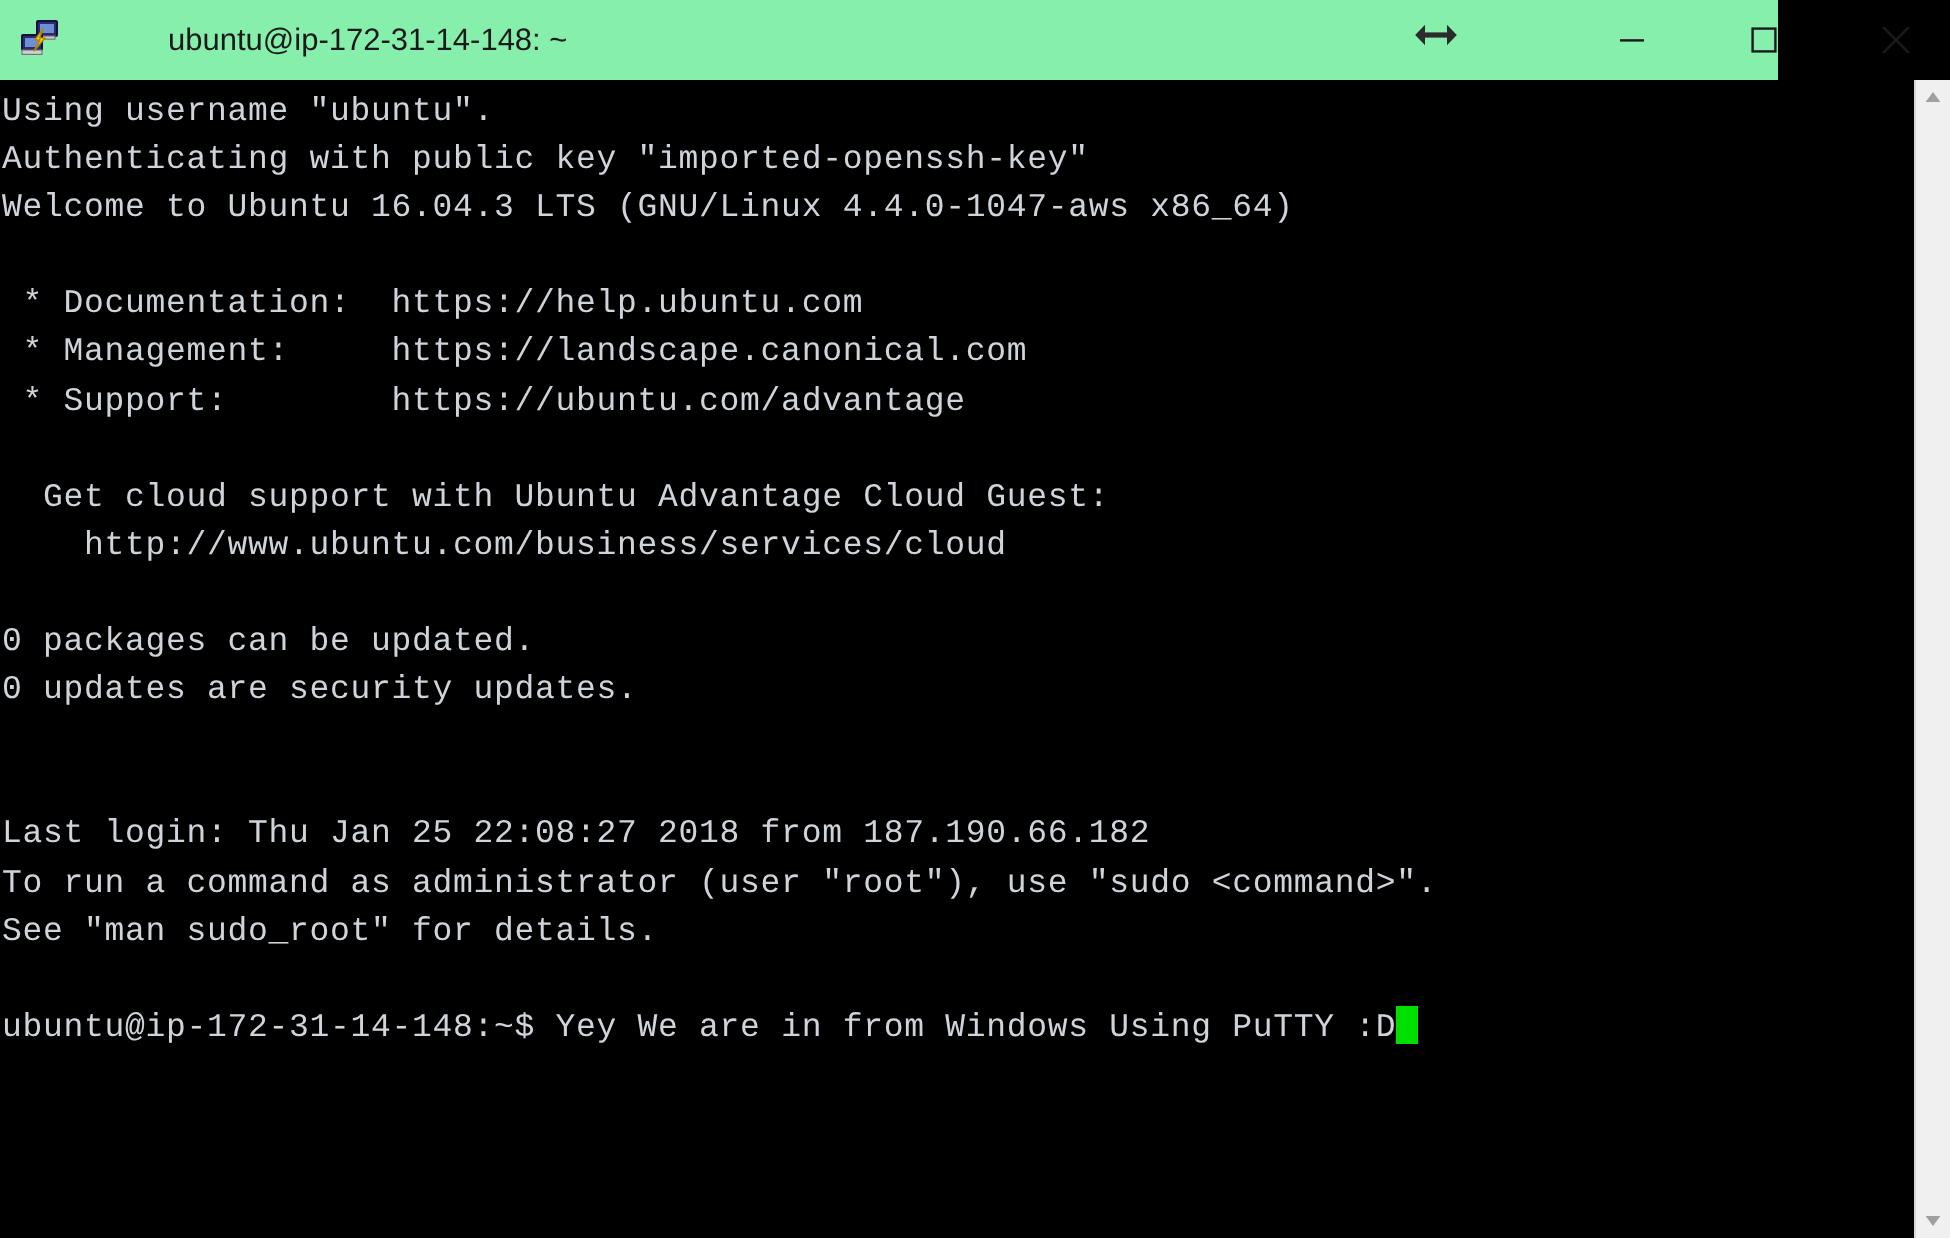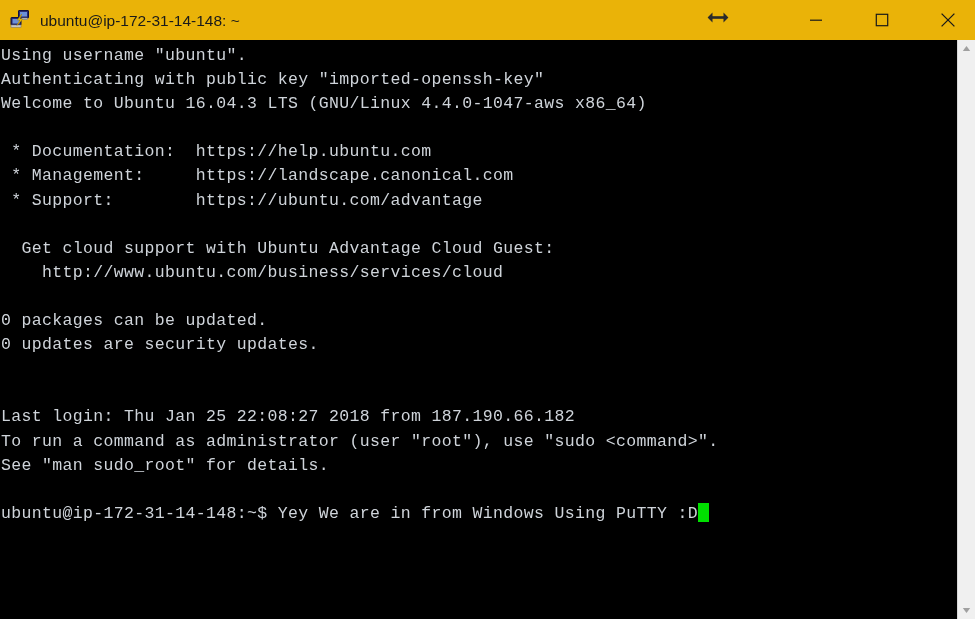--- a/index.html
+++ b/index.html
@@ -20,26 +20,27 @@
     width: 975px;
     height: 619px;
     background: #000000;
     overflow: hidden;
   }
 
   
   #titlebar {
     position: absolute;
     left: 0; top: 0;
-    width: 975px;
+    width: 889px;
     height: 40px;
-    background: #eab308;
+    background: #86efac;
     display: flex;
     align-items: center;
     box-sizing: border-box;
+    gap: 44px;
   }
   #app-icon {
     width: 22px;
     height: 22px;
     margin-left: 9px;
     margin-right: 9px;
     flex: none;
     position: relative;
   }
   #title-text {

